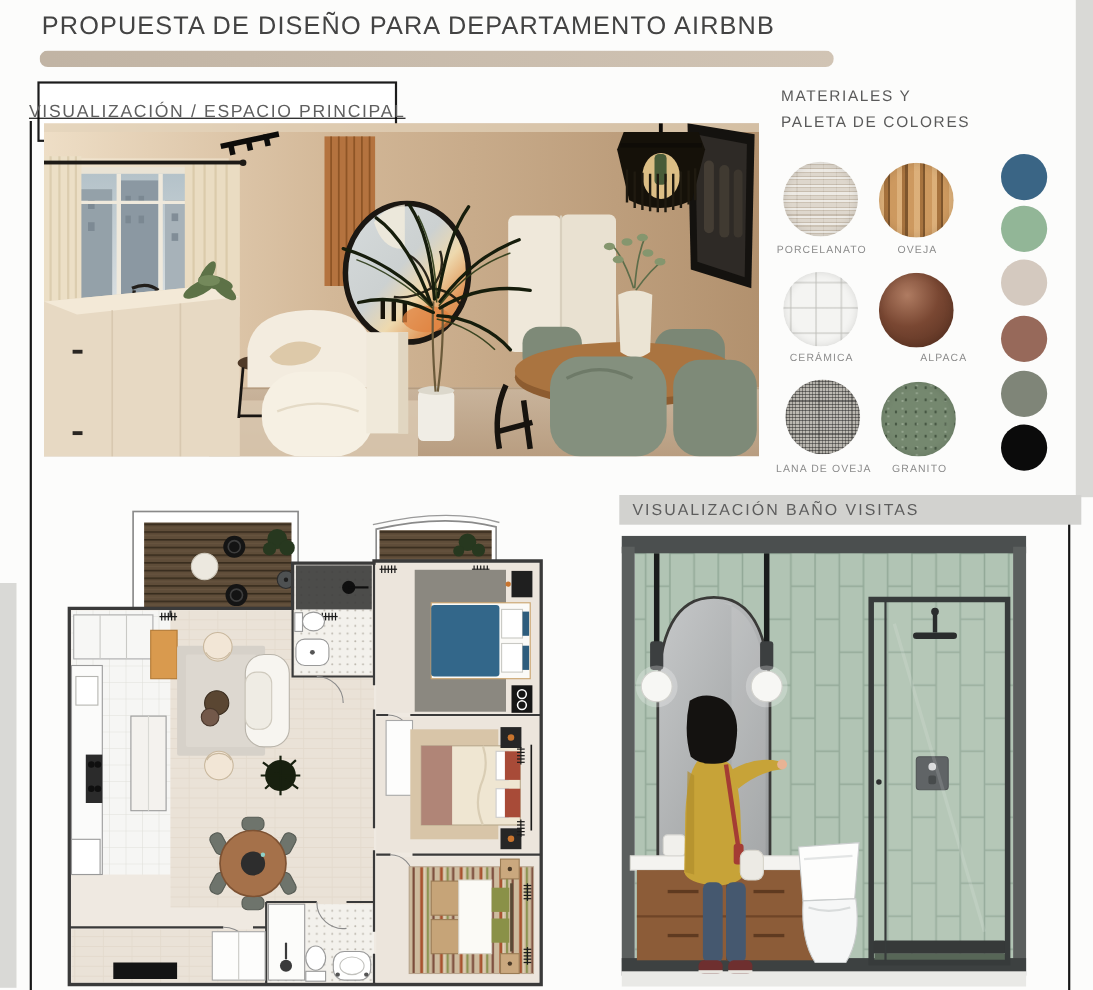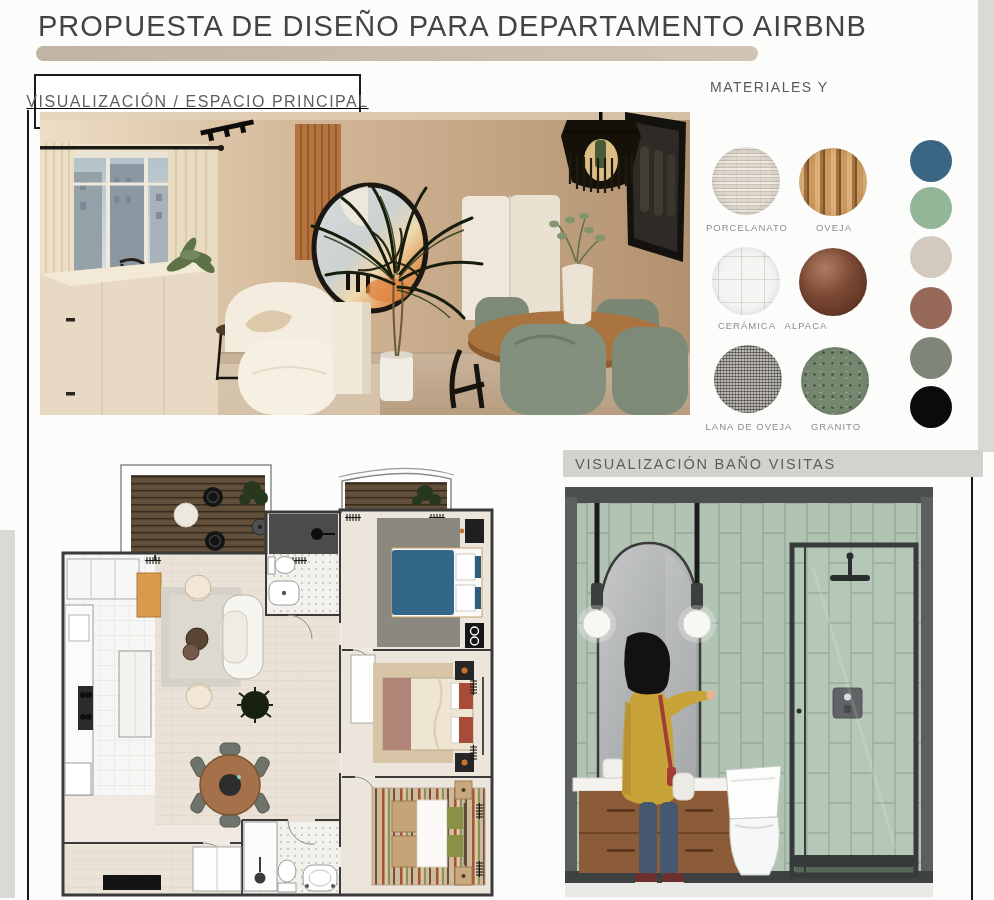--- a/index.html
+++ b/index.html
@@ -1,20 +1,20 @@
 <!DOCTYPE html>
 <html><head>
 <meta charset="utf-8">
 <style>
   html,body{margin:0;padding:0;background:#ffffff;}
   .board{position:relative;width:994px;height:900px;background:#fcfcfb;overflow:hidden;
          font-family:"Liberation Sans", sans-serif;}
   .abs{position:absolute;}
 
-  .page-title{left:38px;top:10px;width:760px;font-size:29px;letter-spacing:1px;
+  .page-title{left:38px;top:10px;width:760px;font-size:23px;letter-spacing:1px;
               color:#434343;font-weight:400;white-space:nowrap;}
   .title-bar{left:36px;top:46px;width:722px;height:15px;border-radius:8px;
              background-image:linear-gradient(90deg,rgba(0,0,0,.06),rgba(255,255,255,.08));}
 
   .edge-strip-right{left:978px;top:0;width:16px;height:452px;}
   .edge-strip-left{left:0;top:530px;width:15px;height:368px;}
   .rule-left{left:27px;top:110px;width:2px;height:790px;background:#161616;}
   .rule-right{left:971px;top:452px;width:2px;height:448px;background:#161616;}
 
   .viz-label-box{left:34px;top:74px;width:323px;height:51px;background:#ffffff;
@@ -281,31 +281,32 @@
       <ellipse cx="561" cy="48" rx="17" ry="21" fill="#f2d193" opacity=".9"></ellipse>
       <rect x="555" y="28" width="11" height="28" rx="4" fill="#2e4a2a" opacity=".85"></rect>
       <path d="M530,42V72M537,44V77M544,45V79M551,46V80M558,46V81M565,46V81M572,46V79M579,44V77M586,43V74M592,41V70" stroke="#1f1a10" stroke-width="2.2"></path>
       <path d="M524,20 L598,20" stroke="#0f0c07" stroke-width="4"></path>
     </g>
   </svg>
   </div>
 
   <div class="abs materials-heading">
     <div>MATERIALES Y</div>
+    <div>PALETA DE COLORES</div>
   </div>
 
   <div class="abs swatch-circle tex-porcelanato" style="left: 712px; top: 147px; background-color: rgb(216, 208, 196);"></div>
   <div class="abs swatch-circle tex-madera" style="left: 799px; top: 148px; background-color: rgb(192, 139, 82);"></div>
   <div class="abs swatch-label" style="left:701px;top:222px;">PORCELANATO</div>
   <div class="abs swatch-label" style="left:788px;top:222px;">OVEJA</div>
 
   <div class="abs swatch-circle tex-ceramica" style="left: 712px; top: 247px; background-color: rgb(244, 244, 242);"></div>
   <div class="abs swatch-circle tex-alpaca" style="left: 799px; top: 248px; background-color: rgb(132, 80, 59);"></div>
   <div class="abs swatch-label" style="left:701px;top:320px;">CERÁMICA</div>
-  <div class="abs swatch-label" style="left:760px;top:320px;">ALPACA</div>
+  <div class="abs swatch-label" style="left:812px;top:320px;">ALPACA</div>
 
   <div class="abs swatch-circle tex-lana" style="left: 714px; top: 345px; background-color: rgb(188, 185, 178);"></div>
   <div class="abs swatch-circle tex-granito" style="left: 801px; top: 347px; background-color: rgb(117, 136, 111);"></div>
   <div class="abs swatch-label" style="left:703px;top:421px;">LANA DE OVEJA</div>
   <div class="abs swatch-label" style="left:790px;top:421px;">GRANITO</div>
 
   <div class="abs palette-circle" style="left: 910px; top: 140px; background-color: rgb(58, 101, 133);"></div>
   <div class="abs palette-circle" style="left: 910px; top: 187px; background-color: rgb(146, 182, 151);"></div>
   <div class="abs palette-circle" style="left: 910px; top: 236px; background-color: rgb(212, 201, 191);"></div>
   <div class="abs palette-circle" style="left: 910px; top: 287px; background-color: rgb(151, 105, 90);"></div>

